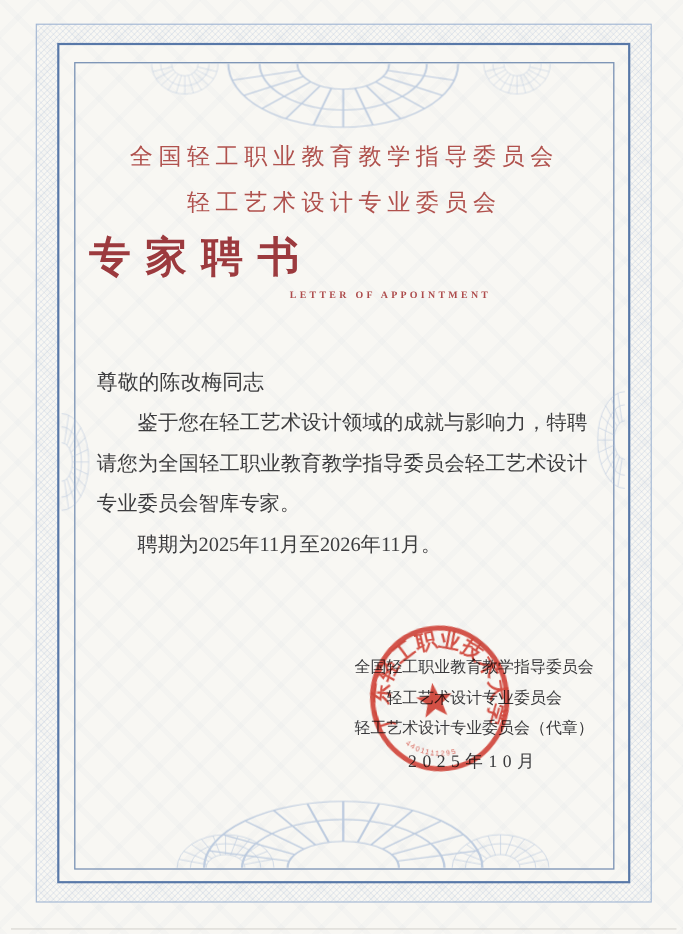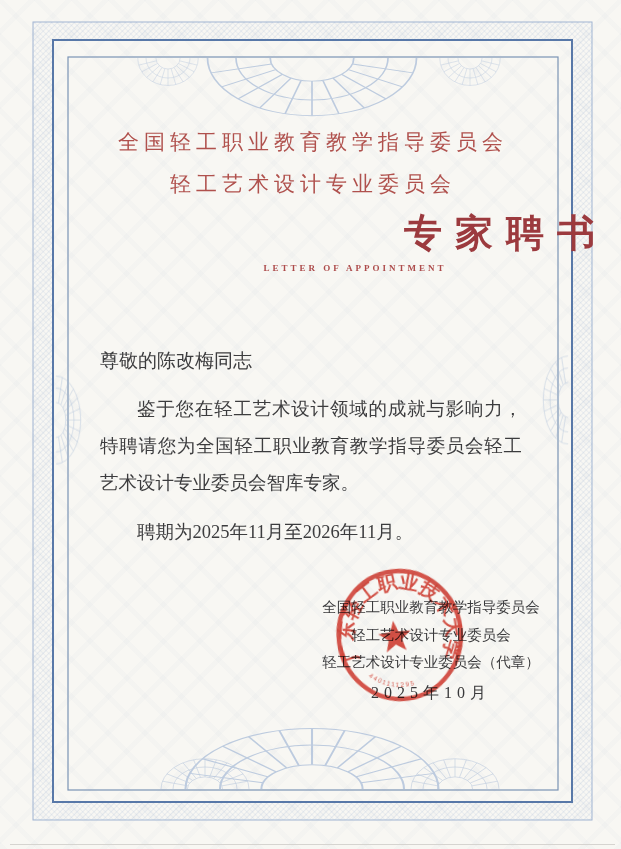--- a/index.html
+++ b/index.html
@@ -24,35 +24,35 @@
   .content{position:absolute;inset:0;z-index:1;}
 
   .org-line{
     position:absolute;left:68px;width:490px;text-align:center;
     color:#b0514d;font-size:21px;letter-spacing:5px;font-weight:500;
     white-space:nowrap;
   }
   .org-line1{top:128px;}
   .org-line2{top:170px;}
   .cert-title{
-    position:absolute;left:68px;width:540px;top:208px;text-align:right;
+    position:absolute;left:68px;width:540px;top:208px;text-align:left;
     color:#9c3a3e;font-size:38px;font-weight:bold;letter-spacing:13px;text-indent:13px;
     white-space:nowrap;
   }
   .cert-subtitle{
     position:absolute;left:68px;width:574px;top:263px;text-align:center;
     color:#ad4b4b;font-size:9px;font-weight:bold;letter-spacing:3px;
     font-family:"Liberation Serif",serif;white-space:nowrap;
   }
   .body-text{
     position:absolute;left:88px;top:330px;width:446px;
     color:#3c3c3e;font-size:18.5px;line-height:37px;
     text-align:justify;
   }
-  .body-text p{margin:12px;}
+  .body-text p{margin:0;}
   .salutation{text-indent:0;font-size:19px;}
   .indent{text-indent:2em;}
   .signature{
     position:absolute;left:320px;top:594px;width:222px;
     text-align:center;color:#3a3a3c;font-size:14.5px;line-height:27.5px;
     white-space:nowrap;
   }
   .sig-date{font-size:16px;letter-spacing:5px;margin-top:2px;}
   .seal{
     position:absolute;left:330px;top:563px;width:140px;height:148px;z-index:2;

